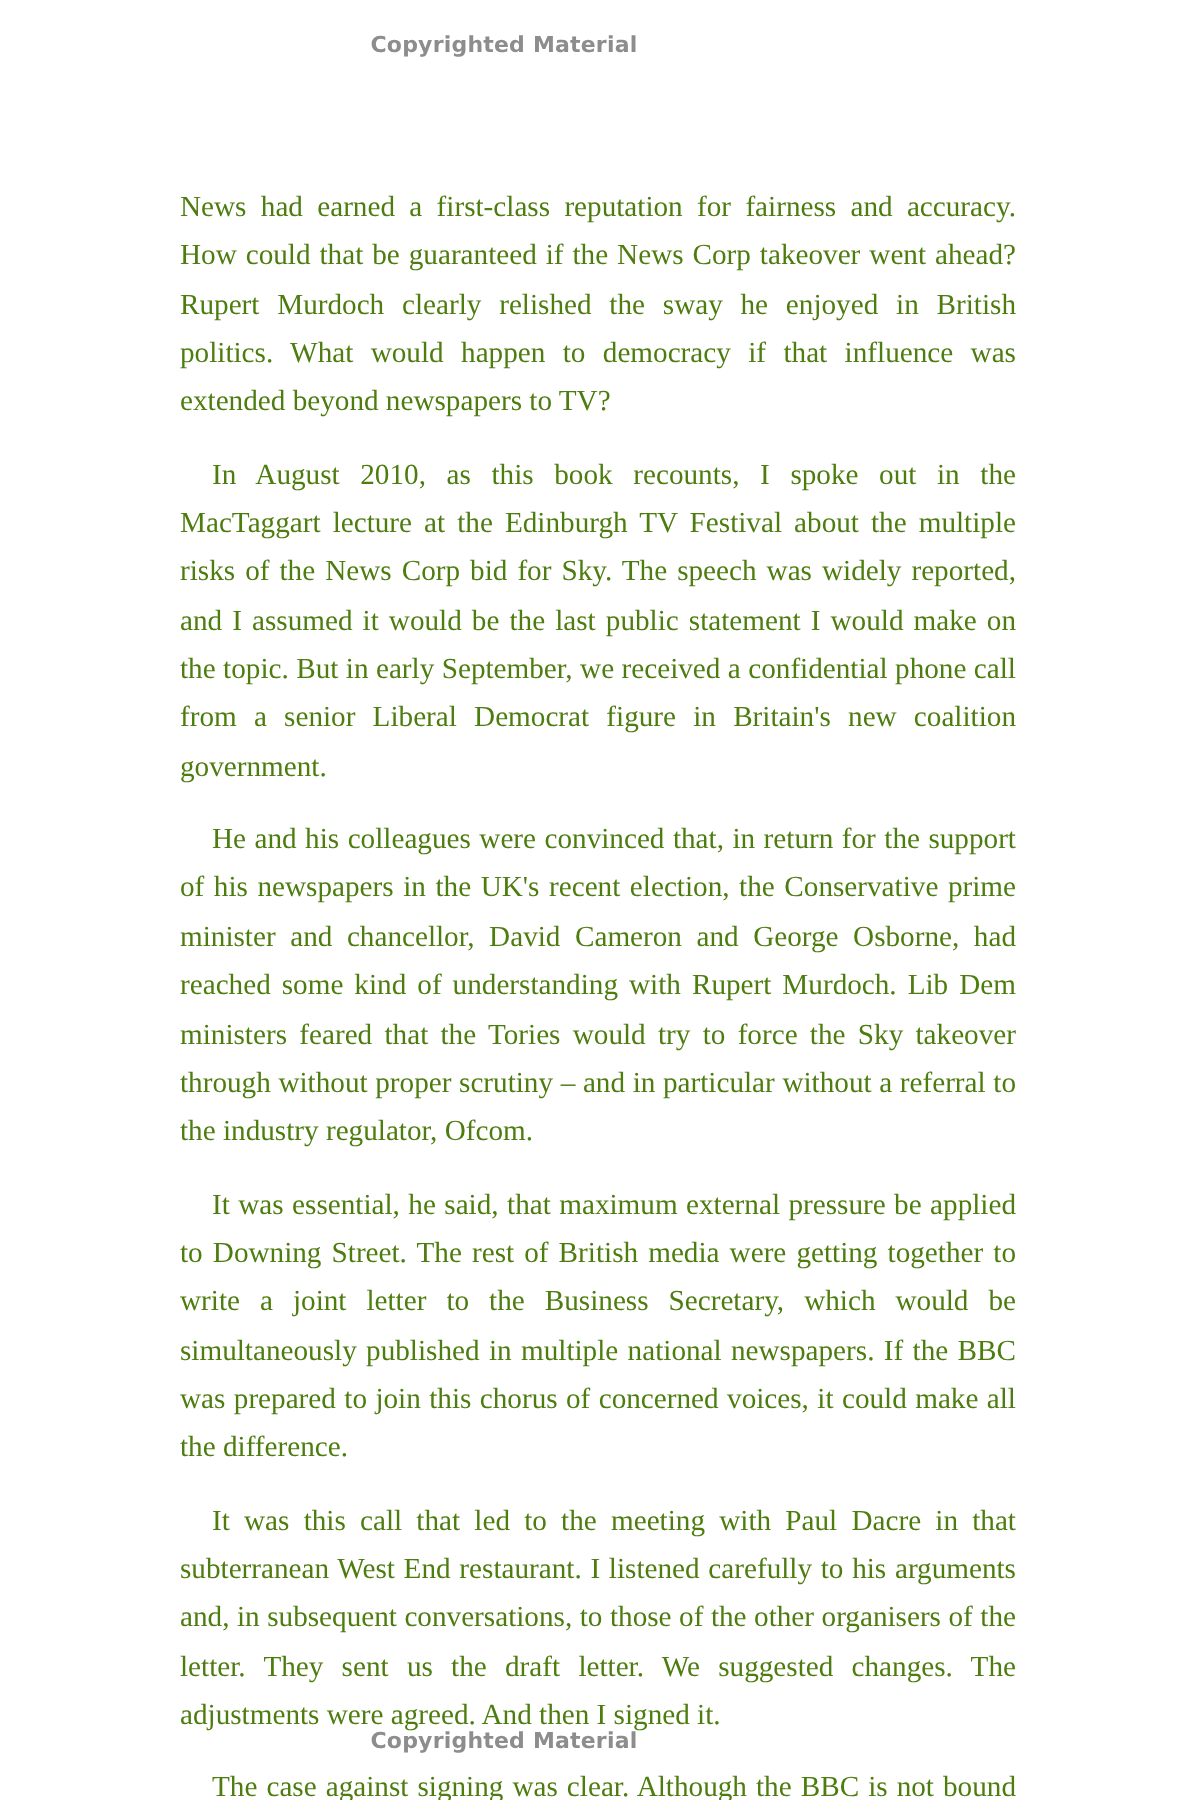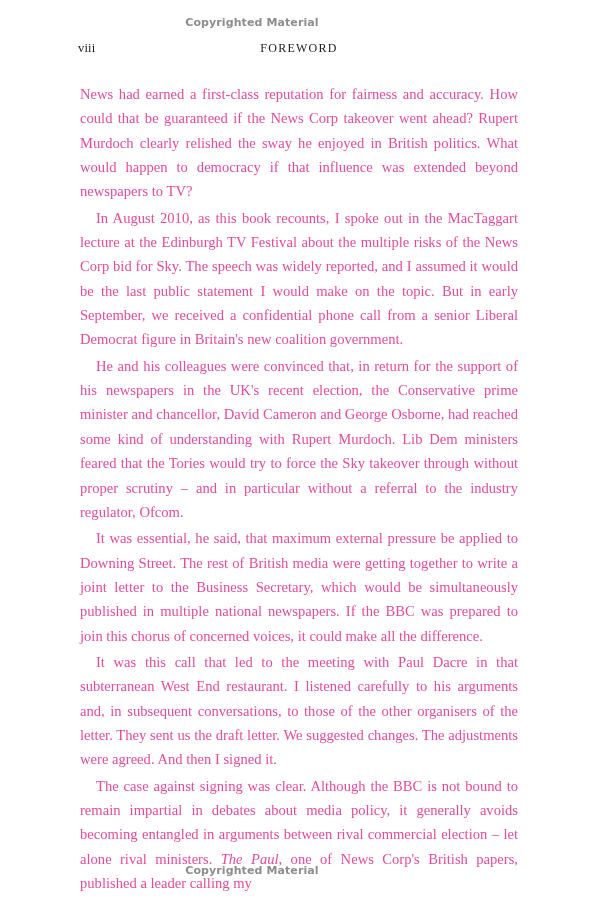--- a/index.html
+++ b/index.html
@@ -62,44 +62,40 @@
   }
 
   
   .textblock {
     position: absolute;
     top: 80px;
     left: 78px;
     width: 442px;
   }
   p.para {
-    margin: 2px;
+    margin: 12px;
     font-size: 14.6px;
     line-height: 24.35px;
-    color: #ec4899;
+    color: #4d7c0f;
     text-align: justify;
     text-justify: inter-word;
     hyphens: none;
     -webkit-hyphens: none;
     text-indent: 16px;
   }
   p.para.first { text-indent: 0; }
   .ital { font-style: italic; }
 </style>
 </head>
 <body>
 
 <div class="page">
 
   <div class="watermark watermark-top">Copyrighted Material</div>
 
-  <div class="running-head">
-    <span class="folio">viii</span>
-    <span class="head-title">FOREWORD</span>
-  </div>
 
   <div class="textblock">
 
     <p class="para first">News had earned a first-class reputation for fairness and accuracy. How could that be guaranteed if the News Corp takeover went ahead? Rupert Murdoch clearly relished the sway he enjoyed in British politics. What would happen to democracy if that influence was extended beyond newspapers to TV?</p>
     <p class="para">In August 2010, as this book recounts, I spoke out in the MacTaggart lecture at the Edinburgh TV Festival about the multiple risks of the News Corp bid for Sky. The speech was widely reported, and I assumed it would be the last public statement I would make on the topic. But in early September, we received a confidential phone call from a senior Liberal Democrat figure in Britain's new coalition government.</p>
     <p class="para">He and his colleagues were convinced that, in return for the support of his newspapers in the UK's recent election, the Conservative prime minister and chancellor, David Cameron and George Osborne, had reached some kind of understanding with Rupert Murdoch. Lib Dem ministers feared that the Tories would try to force the Sky takeover through without proper scrutiny – and in particular without a referral to the industry regulator, Ofcom.</p>
     <p class="para">It was essential, he said, that maximum external pressure be applied to Downing Street. The rest of British media were getting together to write a joint letter to the Business Secretary, which would be simultaneously published in multiple national newspapers. If the BBC was prepared to join this chorus of concerned voices, it could make all the difference.</p>
     <p class="para">It was this call that led to the meeting with Paul Dacre in that subterranean West End restaurant. I listened carefully to his arguments and, in subsequent conversations, to those of the other organisers of the letter. They sent us the draft letter. We suggested changes. The adjustments were agreed. And then I signed it.</p>
 
     <p class="para"><span>The case against signing was clear. Although the BBC is not bound to remain impartial in debates about media policy, it generally avoids becoming entangled in arguments between rival commercial election – let alone rival ministers. </span><span class="ital">The Paul</span><span>, one of News Corp's British papers, published a leader calling my</span></p>

